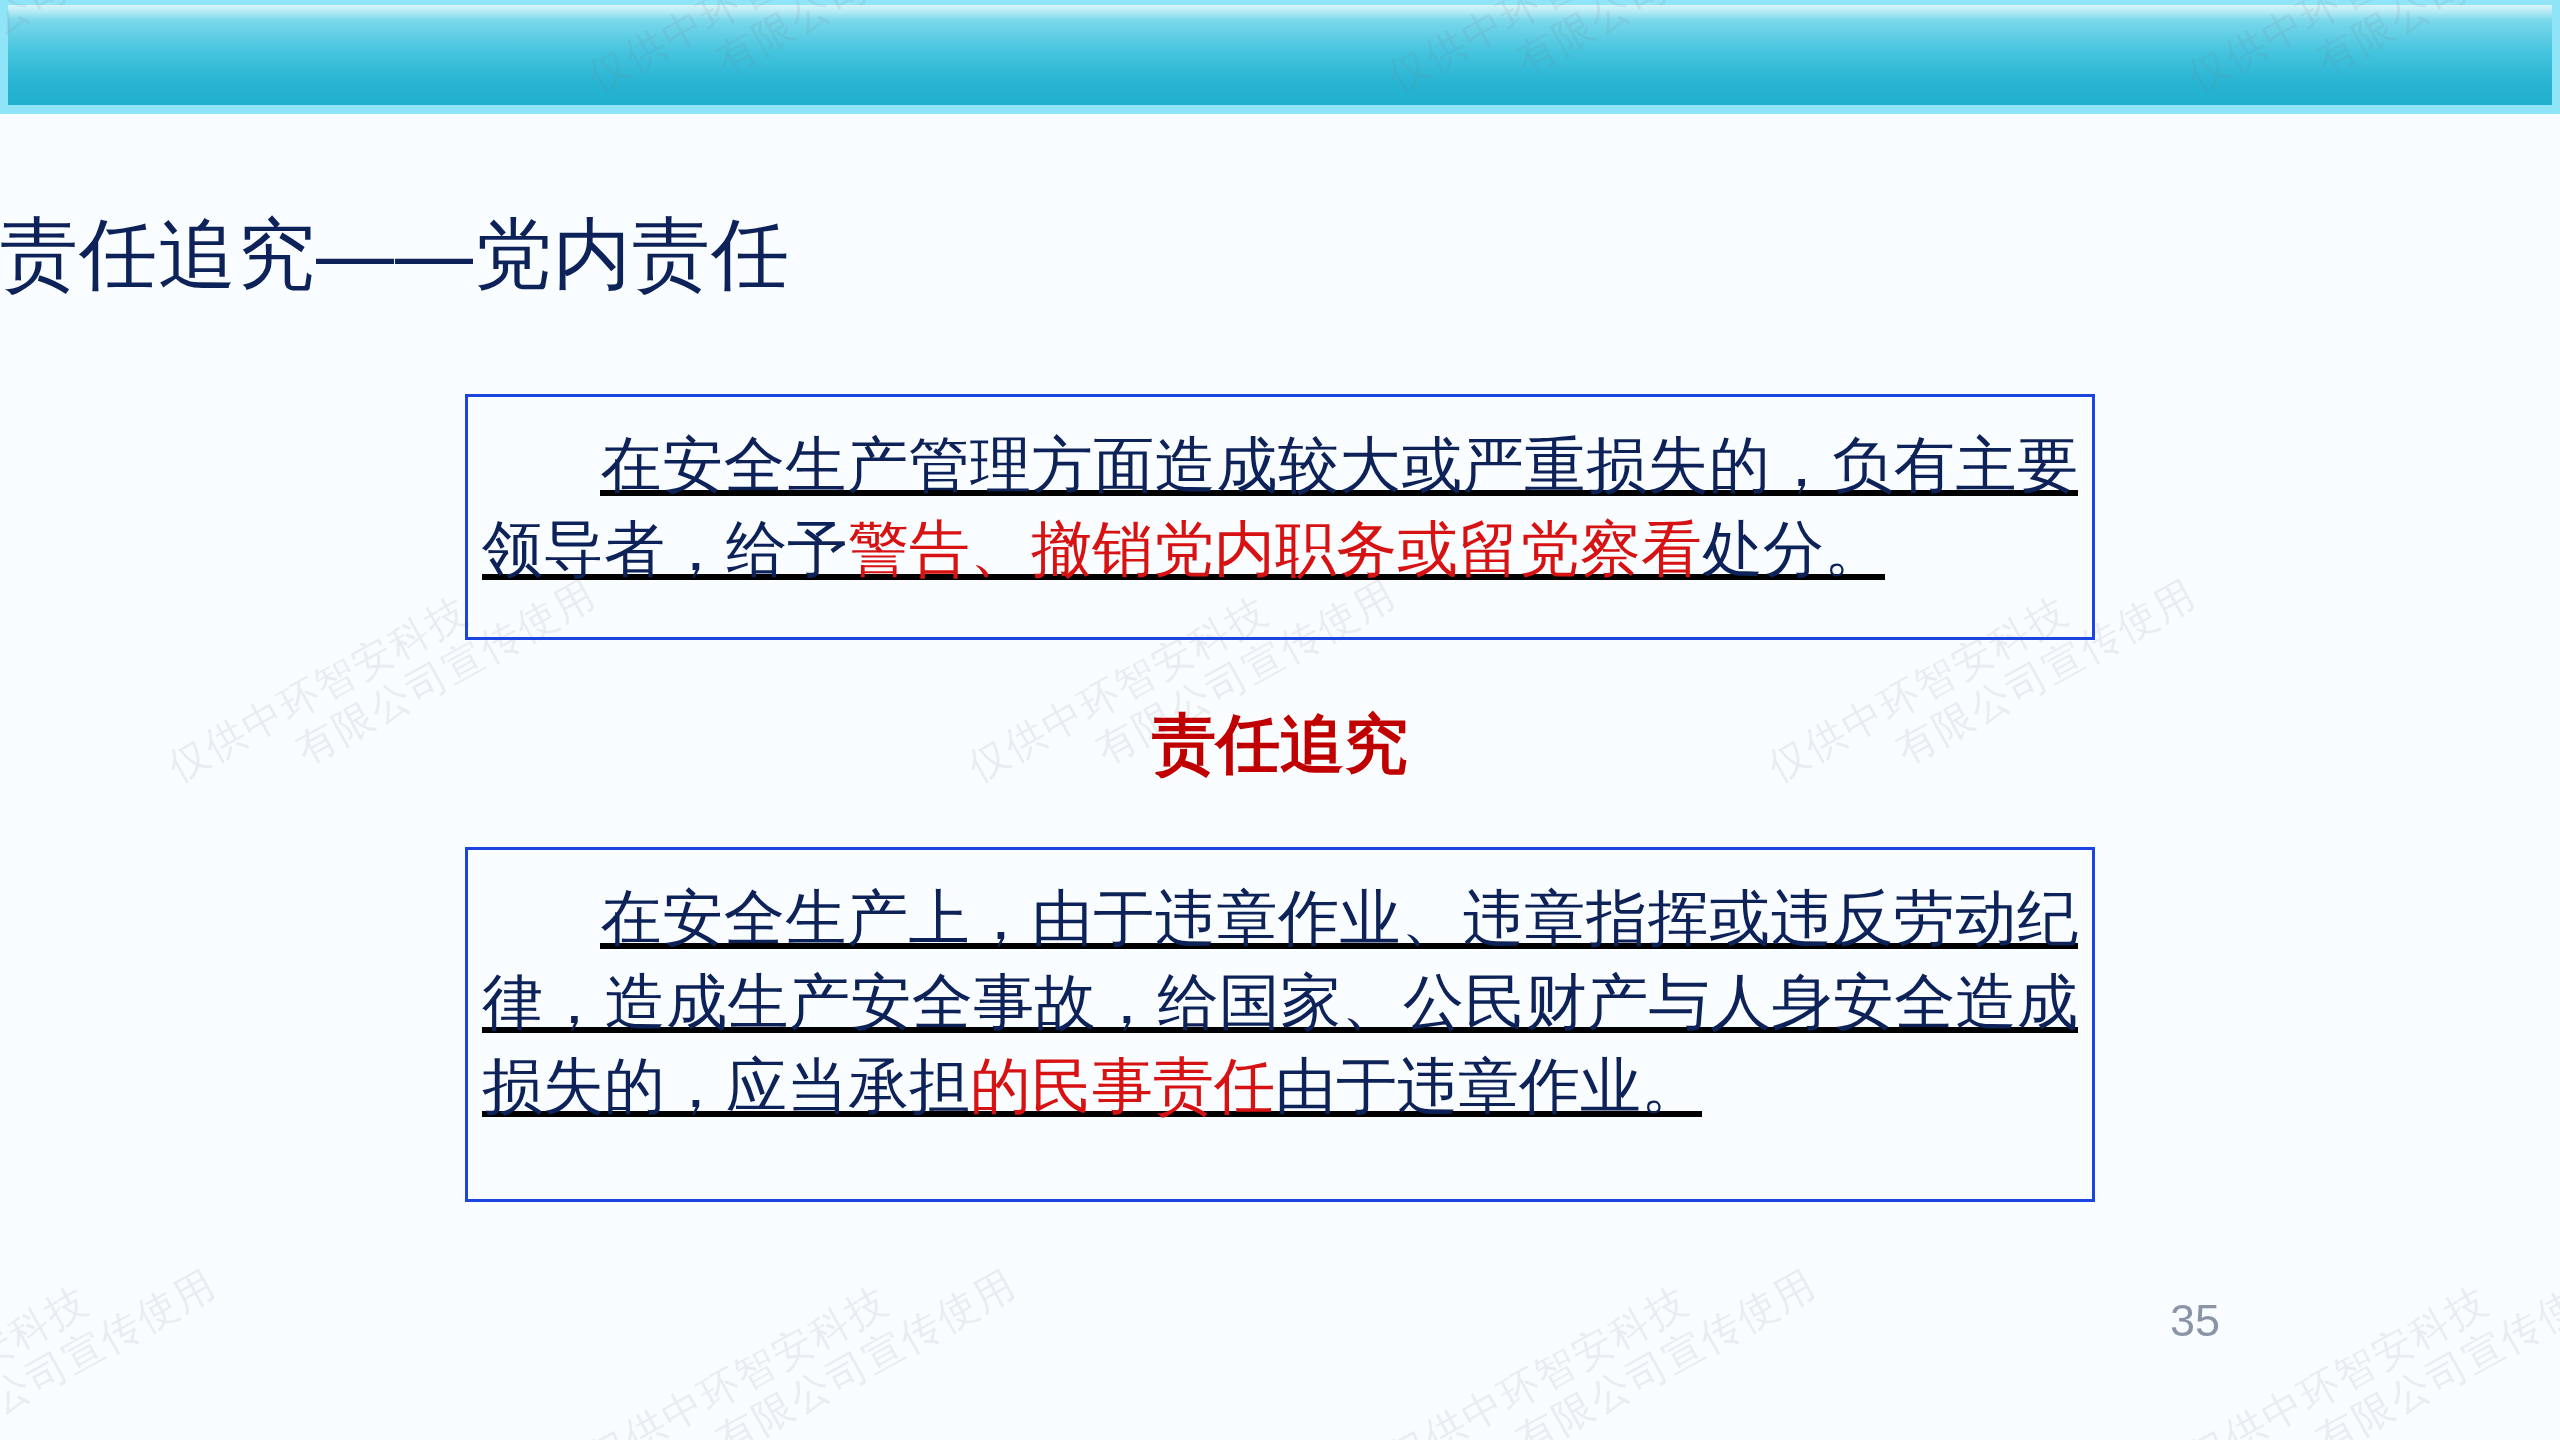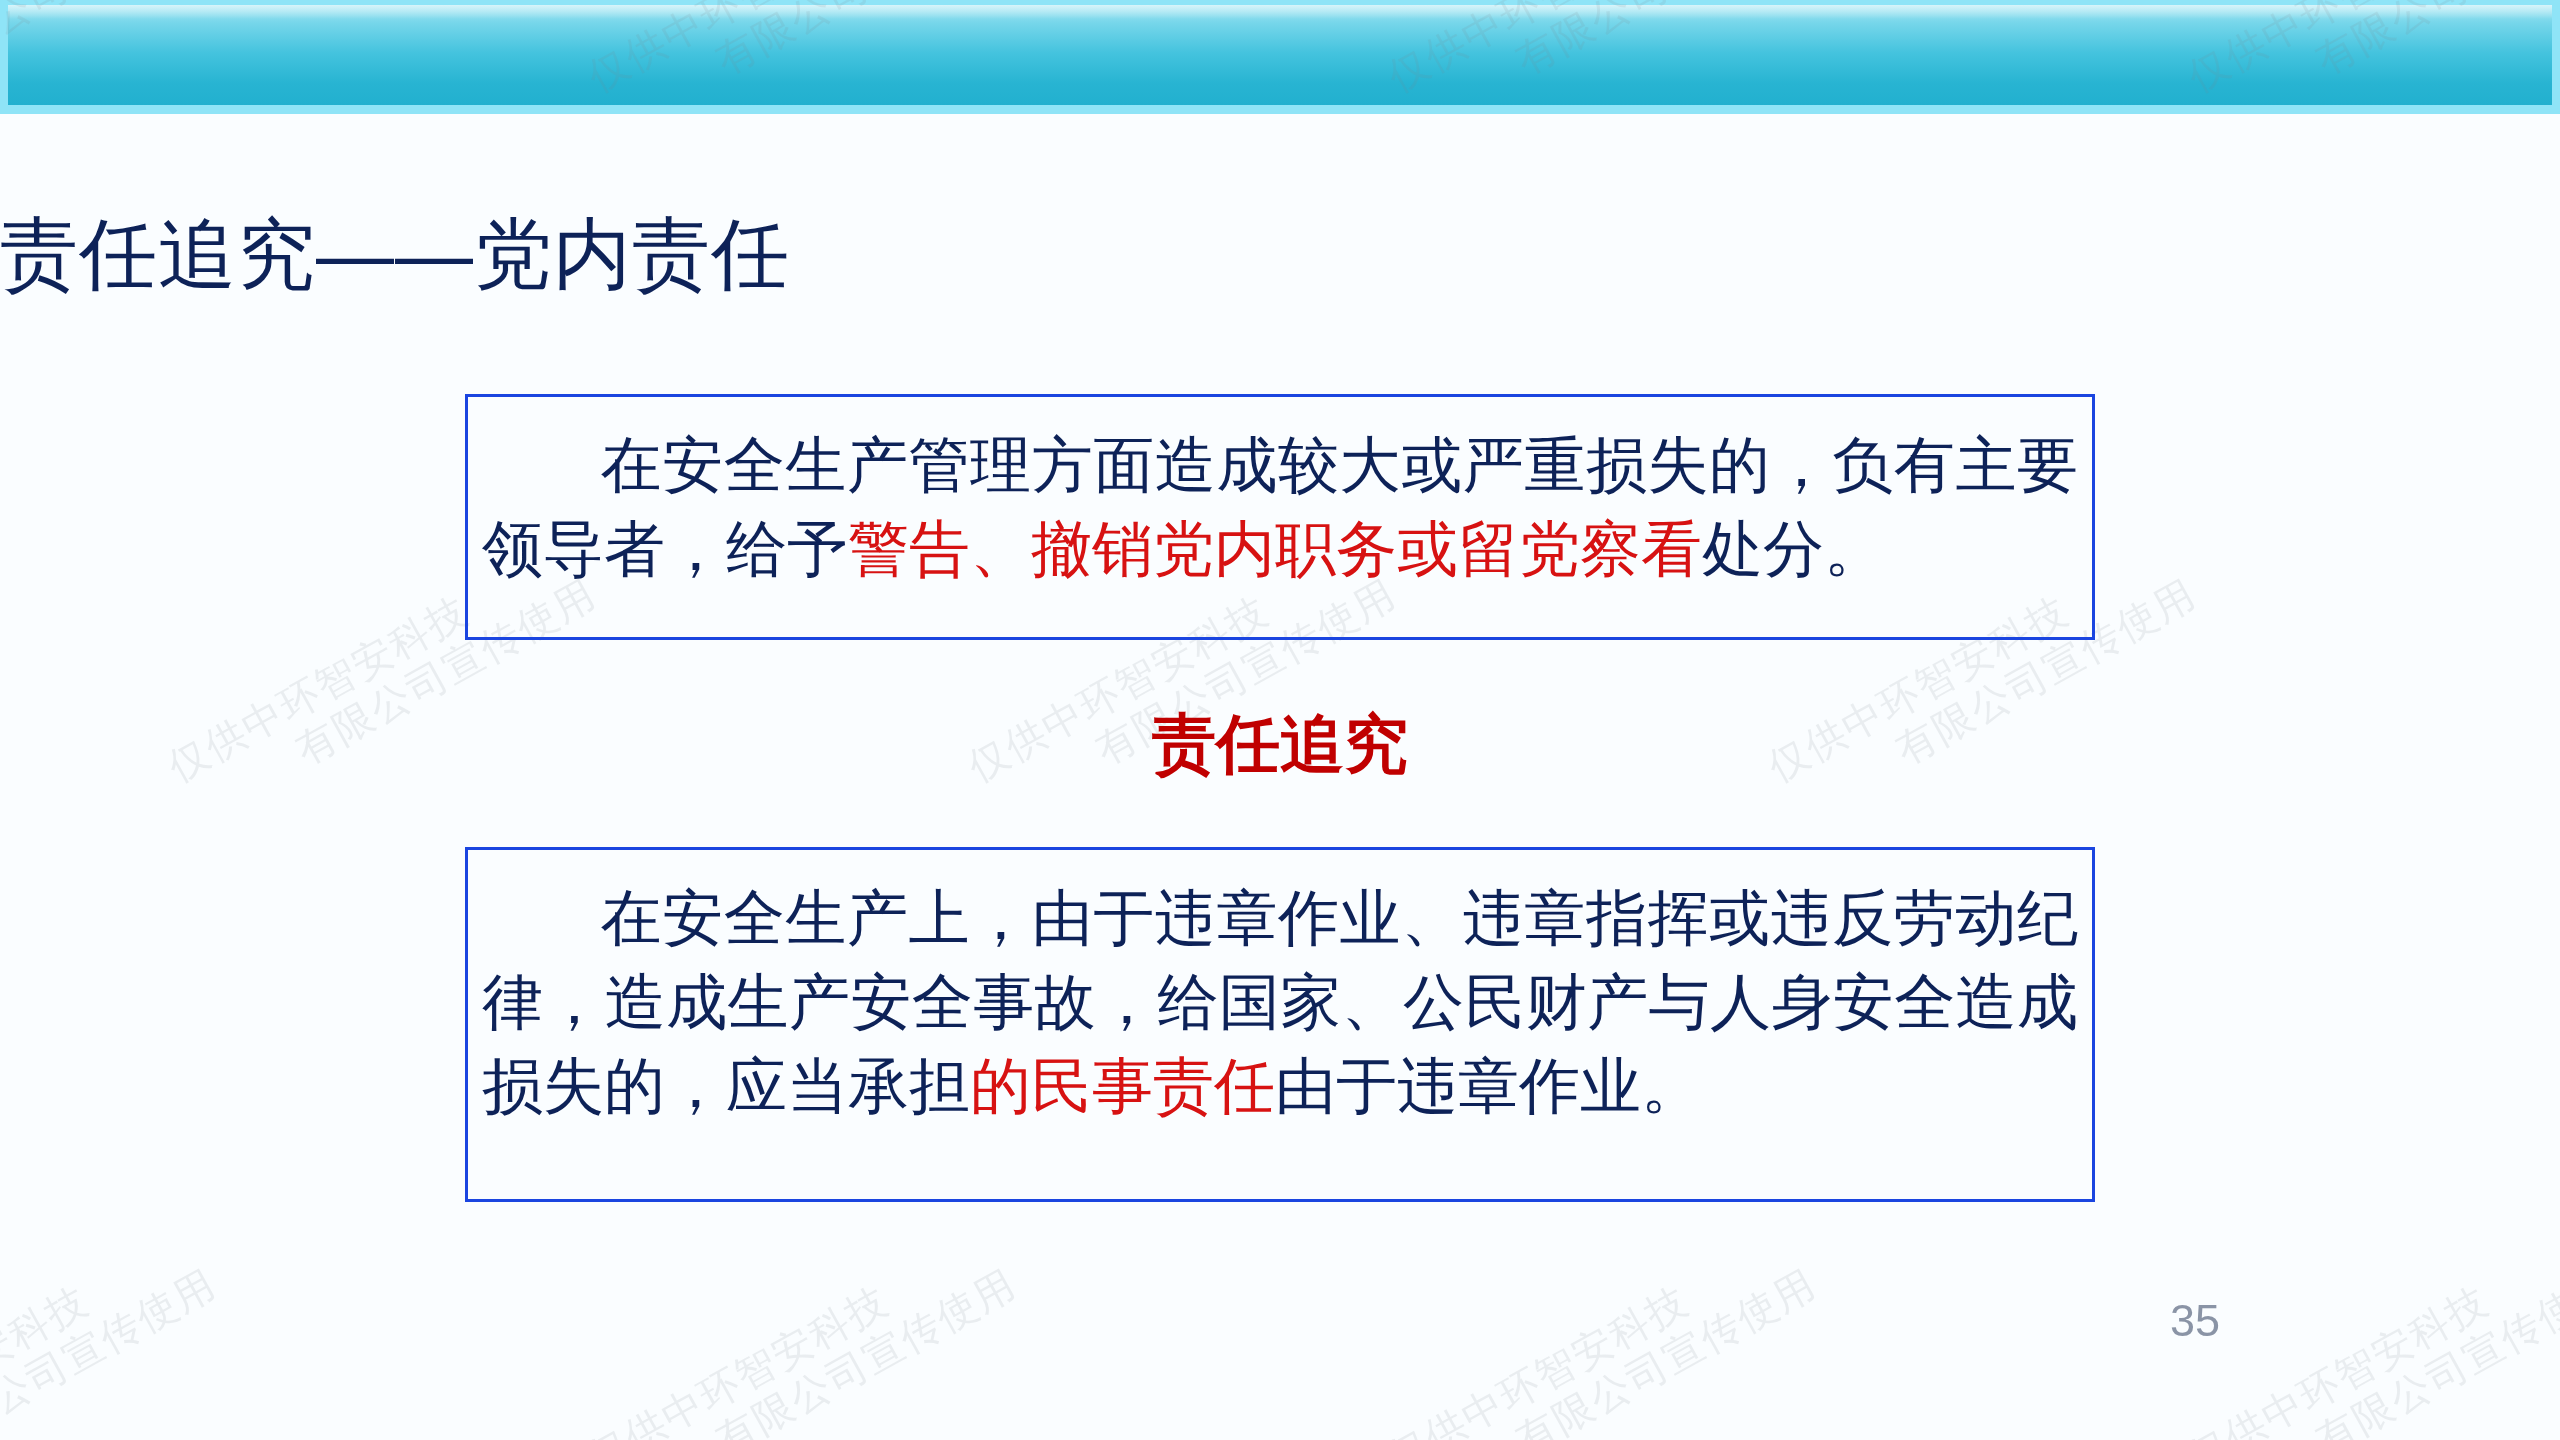--- a/index.html
+++ b/index.html
@@ -93,20 +93,21 @@
     z-index: 10;
   }
 
   
   .content-box {
     position: absolute;
     border: 3px solid #1a45e0;
     background: transparent;
     box-sizing: border-box;
     z-index: 10;
+    text-decoration: underline;
   }
   #box-party {
     left: 465px;
     top: 394px;
     width: 1630px;
     height: 246px;
   }
   #box-civil {
     left: 465px;
     top: 847px;

